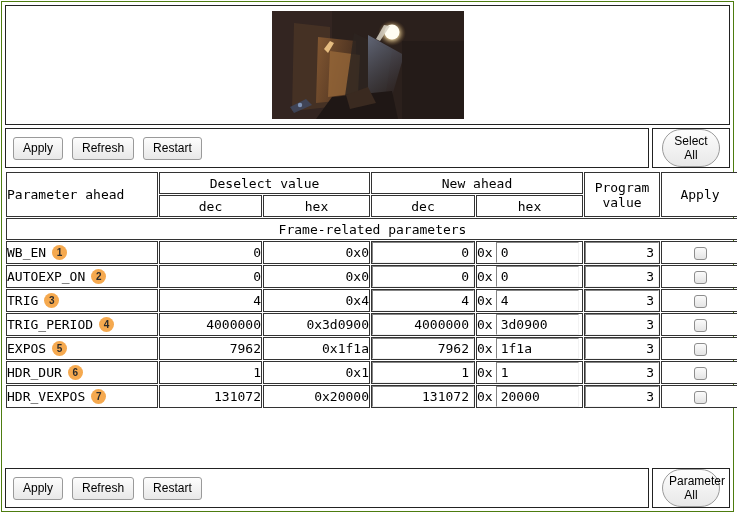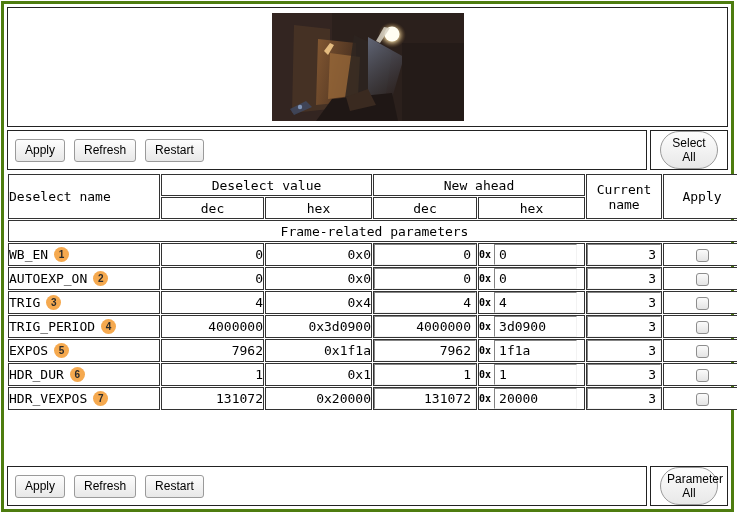--- a/index.html
+++ b/index.html
@@ -12,21 +12,21 @@
     height: 515px;
     font-family: "DejaVu Sans Mono", "Liberation Mono", monospace;
     font-size: 13px;
     color: #000000;
     overflow: hidden;
   }
   .app {
     width: 733px;
     height: 511px;
     margin: 1px 0 0 1px;
-    border: 3px solid #4d7c0f;
+    border: 1px solid #4d7c0f;
     box-sizing: border-box;
     display: flex;
     flex-direction: column;
     background: #ffffff;
   }
 
   
   .preview-panel {
     height: 120px;
     margin: 3px;
@@ -208,23 +208,22 @@
     width: 100%;
     text-align: right;
   }
   .hexrow {
     display: flex;
     align-items: center;
     gap: 3px;
   }
   .hexpfx {
     font-family: "DejaVu Sans Mono", "Liberation Mono", monospace;
-    font-size: 10px;
+    font-size: 13px;
     flex: none;
-    font-weight: bold;
   }
   input.cbx {
     appearance: none;
     -webkit-appearance: none;
     width: 13px;
     height: 13px;
     border: 1px solid #8d8d8d;
     border-radius: 3px;
     background: linear-gradient(#fbfbfb, #e4e4e4);
     margin: 0;
@@ -295,26 +294,26 @@
         <col class="c-name">
           <col class="c-cdec">
           <col class="c-chex">
         <col class="c-ndec">
           <col class="c-nhex">
           <col class="c-prog">
           <col class="c-apply">
       </colgroup>
       <thead>
         <tr>
-          <th class="nameh" rowspan="2">Deselect name</th>
+          <th class="nameh" rowspan="2">Parameter ahead</th>
           <th class="grp" colspan="2">Deselect value</th>
           <th class="grp" colspan="2">New ahead</th>
           <th class="vert" rowspan="2">
-            <span>Current</span><br>
-            <span>name</span>
+            <span>Program</span><br>
+            <span>value</span>
           </th>
           <th class="vert" rowspan="2">Apply</th>
         </tr>
         <tr>
           <th class="sub">dec</th>
           <th class="sub">hex</th>
           <th class="sub">dec</th>
           <th class="sub">hex</th>
         </tr>
       </thead>

